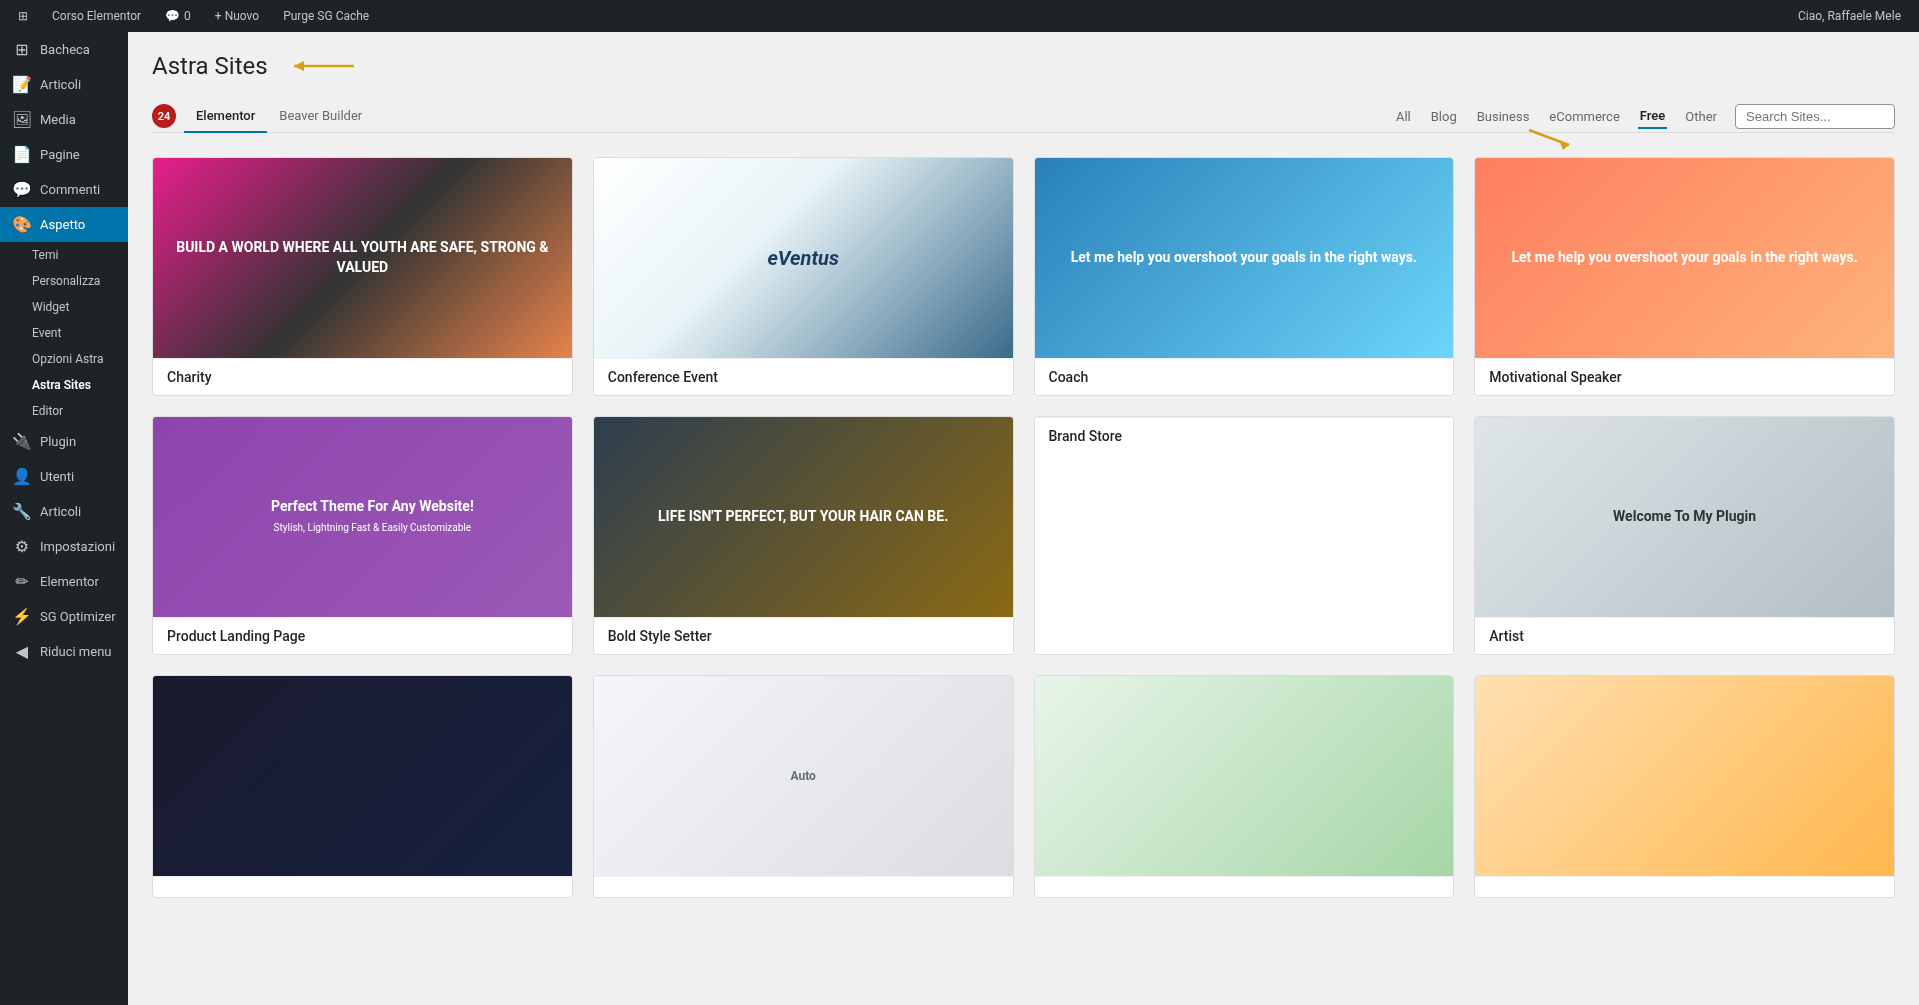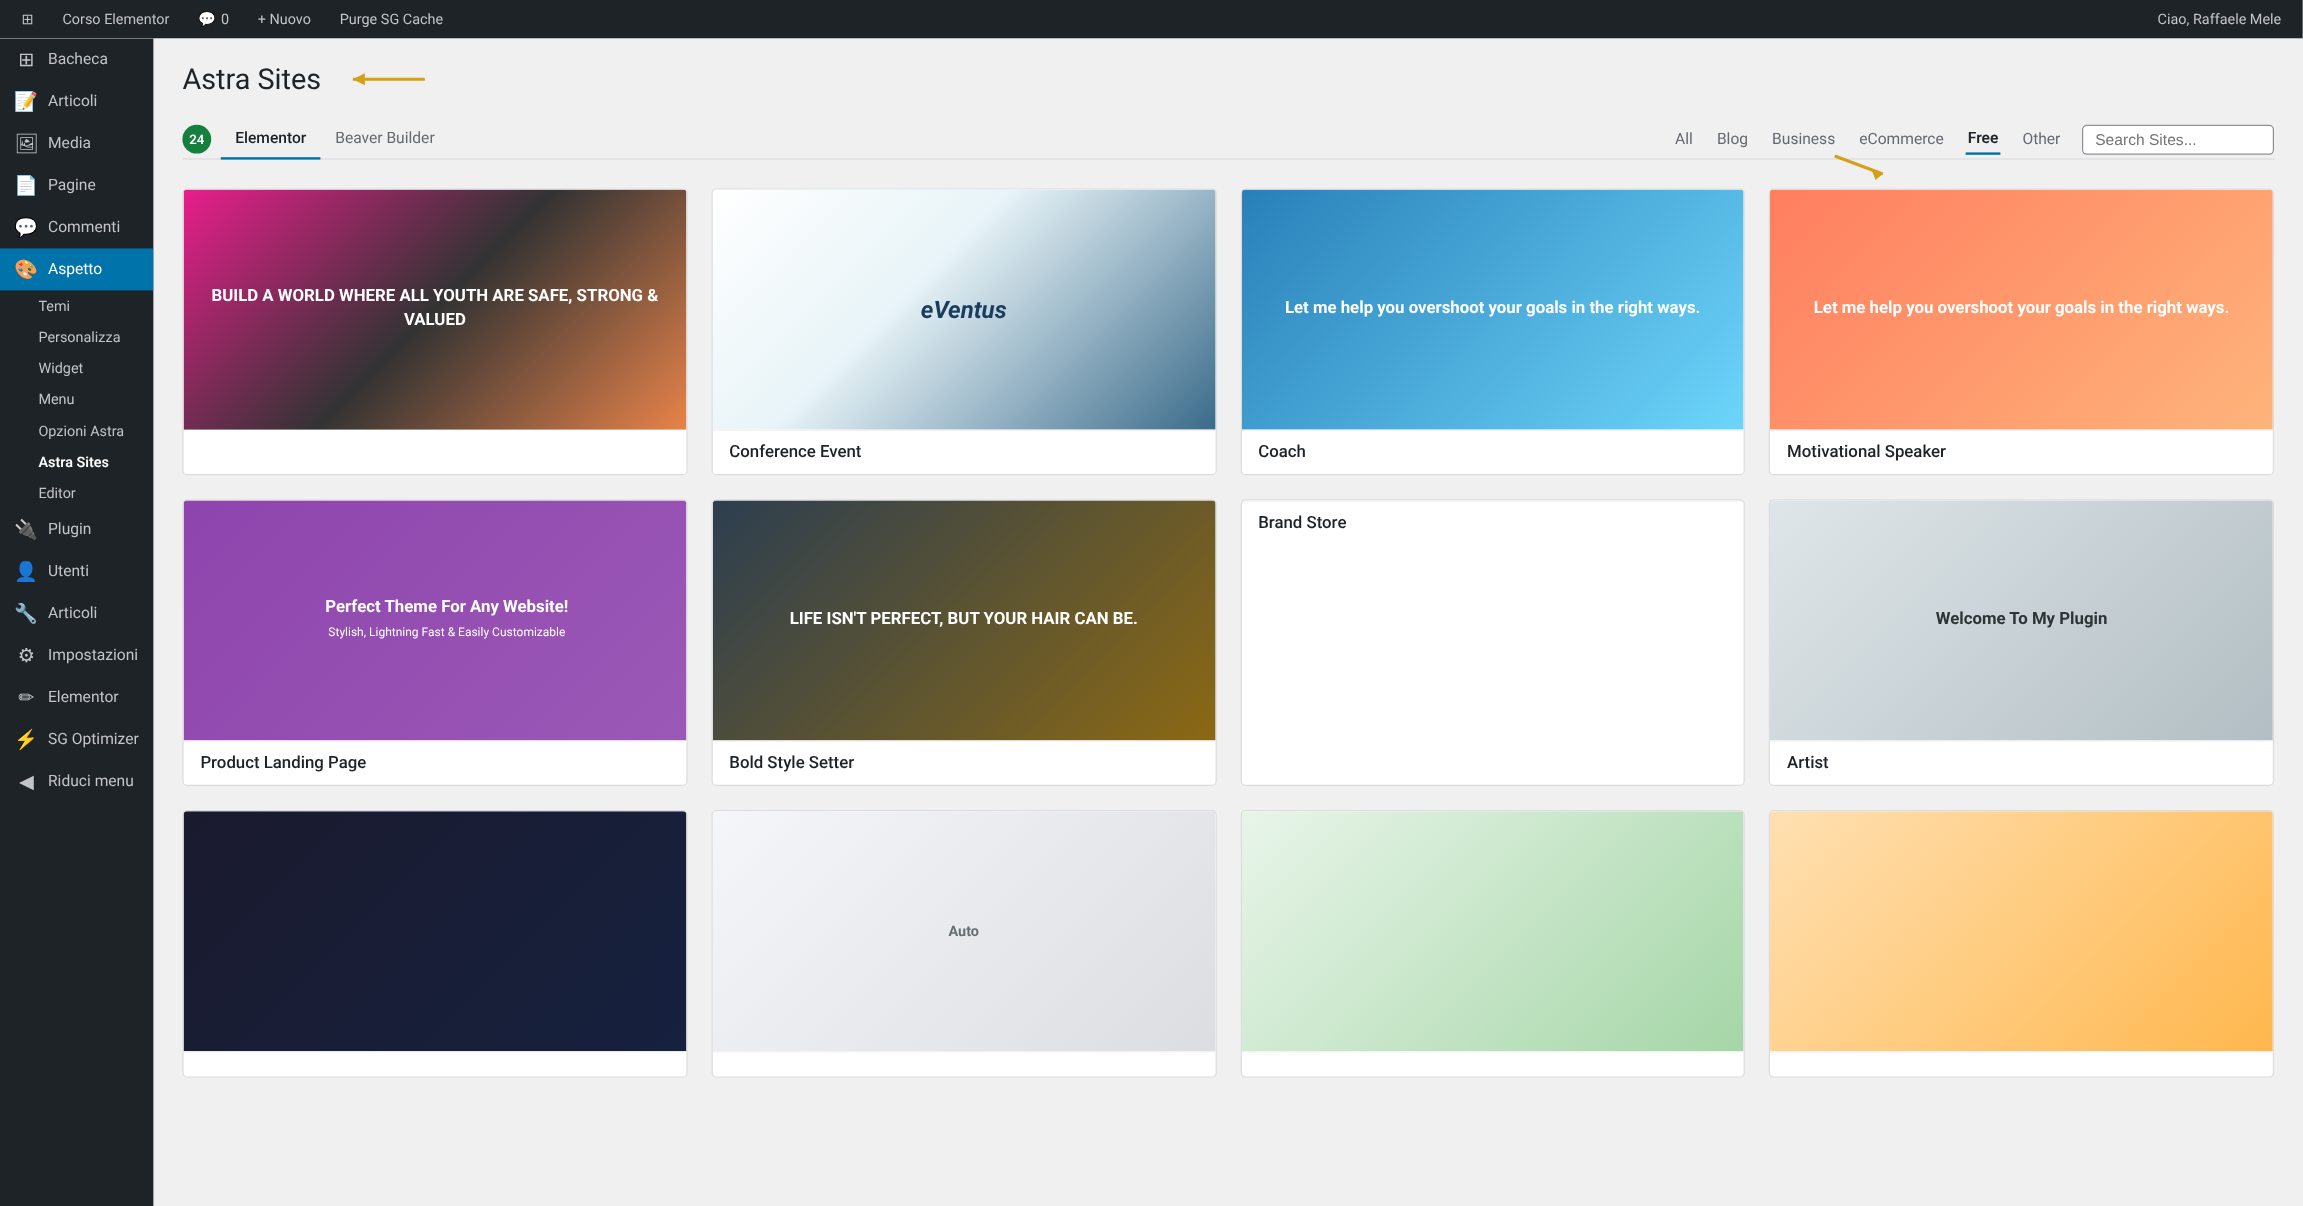--- a/index.html
+++ b/index.html
@@ -22,21 +22,21 @@
     .sidebar-sub-item { padding: 6px 8px 6px 32px; cursor: pointer; font-size: 12px; color: #c3c4c7; display: block; }
     .sidebar-sub-item.active { color: #fff; font-weight: 600; }
 
     
     .main-content { flex: 1; overflow-y: auto; background: #f0f0f1; padding: 20px 24px; }
     .page-title-row { display: flex; align-items: center; gap: 16px; margin-bottom: 20px; }
     .page-title { font-size: 24px; font-weight: 400; color: #1d2327; }
 
     
     .tabs-row { display: flex; align-items: center; margin-bottom: 24px; border-bottom: 1px solid #dcdcde; padding-bottom: 0; }
-    .tab-badge { background: #15803d; color: #fff; border-radius: 50%; width: 24px; height: 24px; display: flex; align-items: center; justify-content: center; font-size: 11px; font-weight: 600; margin-right: 8px; }
+    .tab-badge { background: #b91c1c; color: #fff; border-radius: 50%; width: 24px; height: 24px; display: flex; align-items: center; justify-content: center; font-size: 11px; font-weight: 600; margin-right: 8px; }
     .tab-item { padding: 8px 12px; cursor: pointer; font-size: 13px; color: #646970; border-bottom: 2px solid transparent; margin-bottom: -1px; }
     .tab-item.active { color: #1d2327; border-bottom-color: #0073aa; font-weight: 500; }
     .tabs-spacer { flex: 1; }
     .filter-bar { display: flex; align-items: center; gap: 16px; }
     .filter-item { font-size: 13px; color: #646970; cursor: pointer; padding: 4px 2px; }
     .filter-item.active { color: #1d2327; border-bottom: 2px solid #0073aa; font-weight: 600; }
     .search-sites { border: 1px solid #8c8f94; border-radius: 4px; padding: 4px 10px; font-size: 13px; width: 160px; color: #646970; background: #fff; }
 
     
     .sites-grid { display: grid; grid-template-columns: repeat(4, 1fr); gap: 20px; }
@@ -109,21 +109,21 @@
       <span>Commenti</span>
     </div>
     <div class="sidebar-menu-item active">
       <span class="menu-icon">🎨</span>
       <span>Aspetto</span>
     </div>
 
     <a class="sidebar-sub-item">Temi</a>
     <a class="sidebar-sub-item">Personalizza</a>
     <a class="sidebar-sub-item">Widget</a>
-    <a class="sidebar-sub-item">Menu</a>
+    <a class="sidebar-sub-item">Event</a>
     <a class="sidebar-sub-item">Opzioni Astra</a>
     <a class="sidebar-sub-item active">Astra Sites</a>
     <a class="sidebar-sub-item">Editor</a>
 
     <div class="sidebar-menu-item">
       <span class="menu-icon">🔌</span>
       <span>Plugin</span>
     </div>
     <div class="sidebar-menu-item">
       <span class="menu-icon">👤</span>
@@ -182,20 +182,21 @@
         <input type="text" class="search-sites" placeholder="Search Sites..." style="">
       </div>
     </div>
 
     <div class="sites-grid">
 
       <div class="site-card">
         <div class="site-card-thumb thumb-charity">
           <div class="thumb-text">BUILD A WORLD WHERE ALL YOUTH ARE SAFE, STRONG &amp; VALUED</div>
         </div>
+        <div class="site-card-label">Charity</div>
       </div>
 
       <div class="site-card">
         <div class="site-card-thumb thumb-conference">
           <div class="thumb-text dark" style="font-size:20px; font-style: italic; color:#1a3c5e;">eVentus</div>
         </div>
         <div class="site-card-label">Conference Event</div>
       </div>
 
       <div class="site-card">

